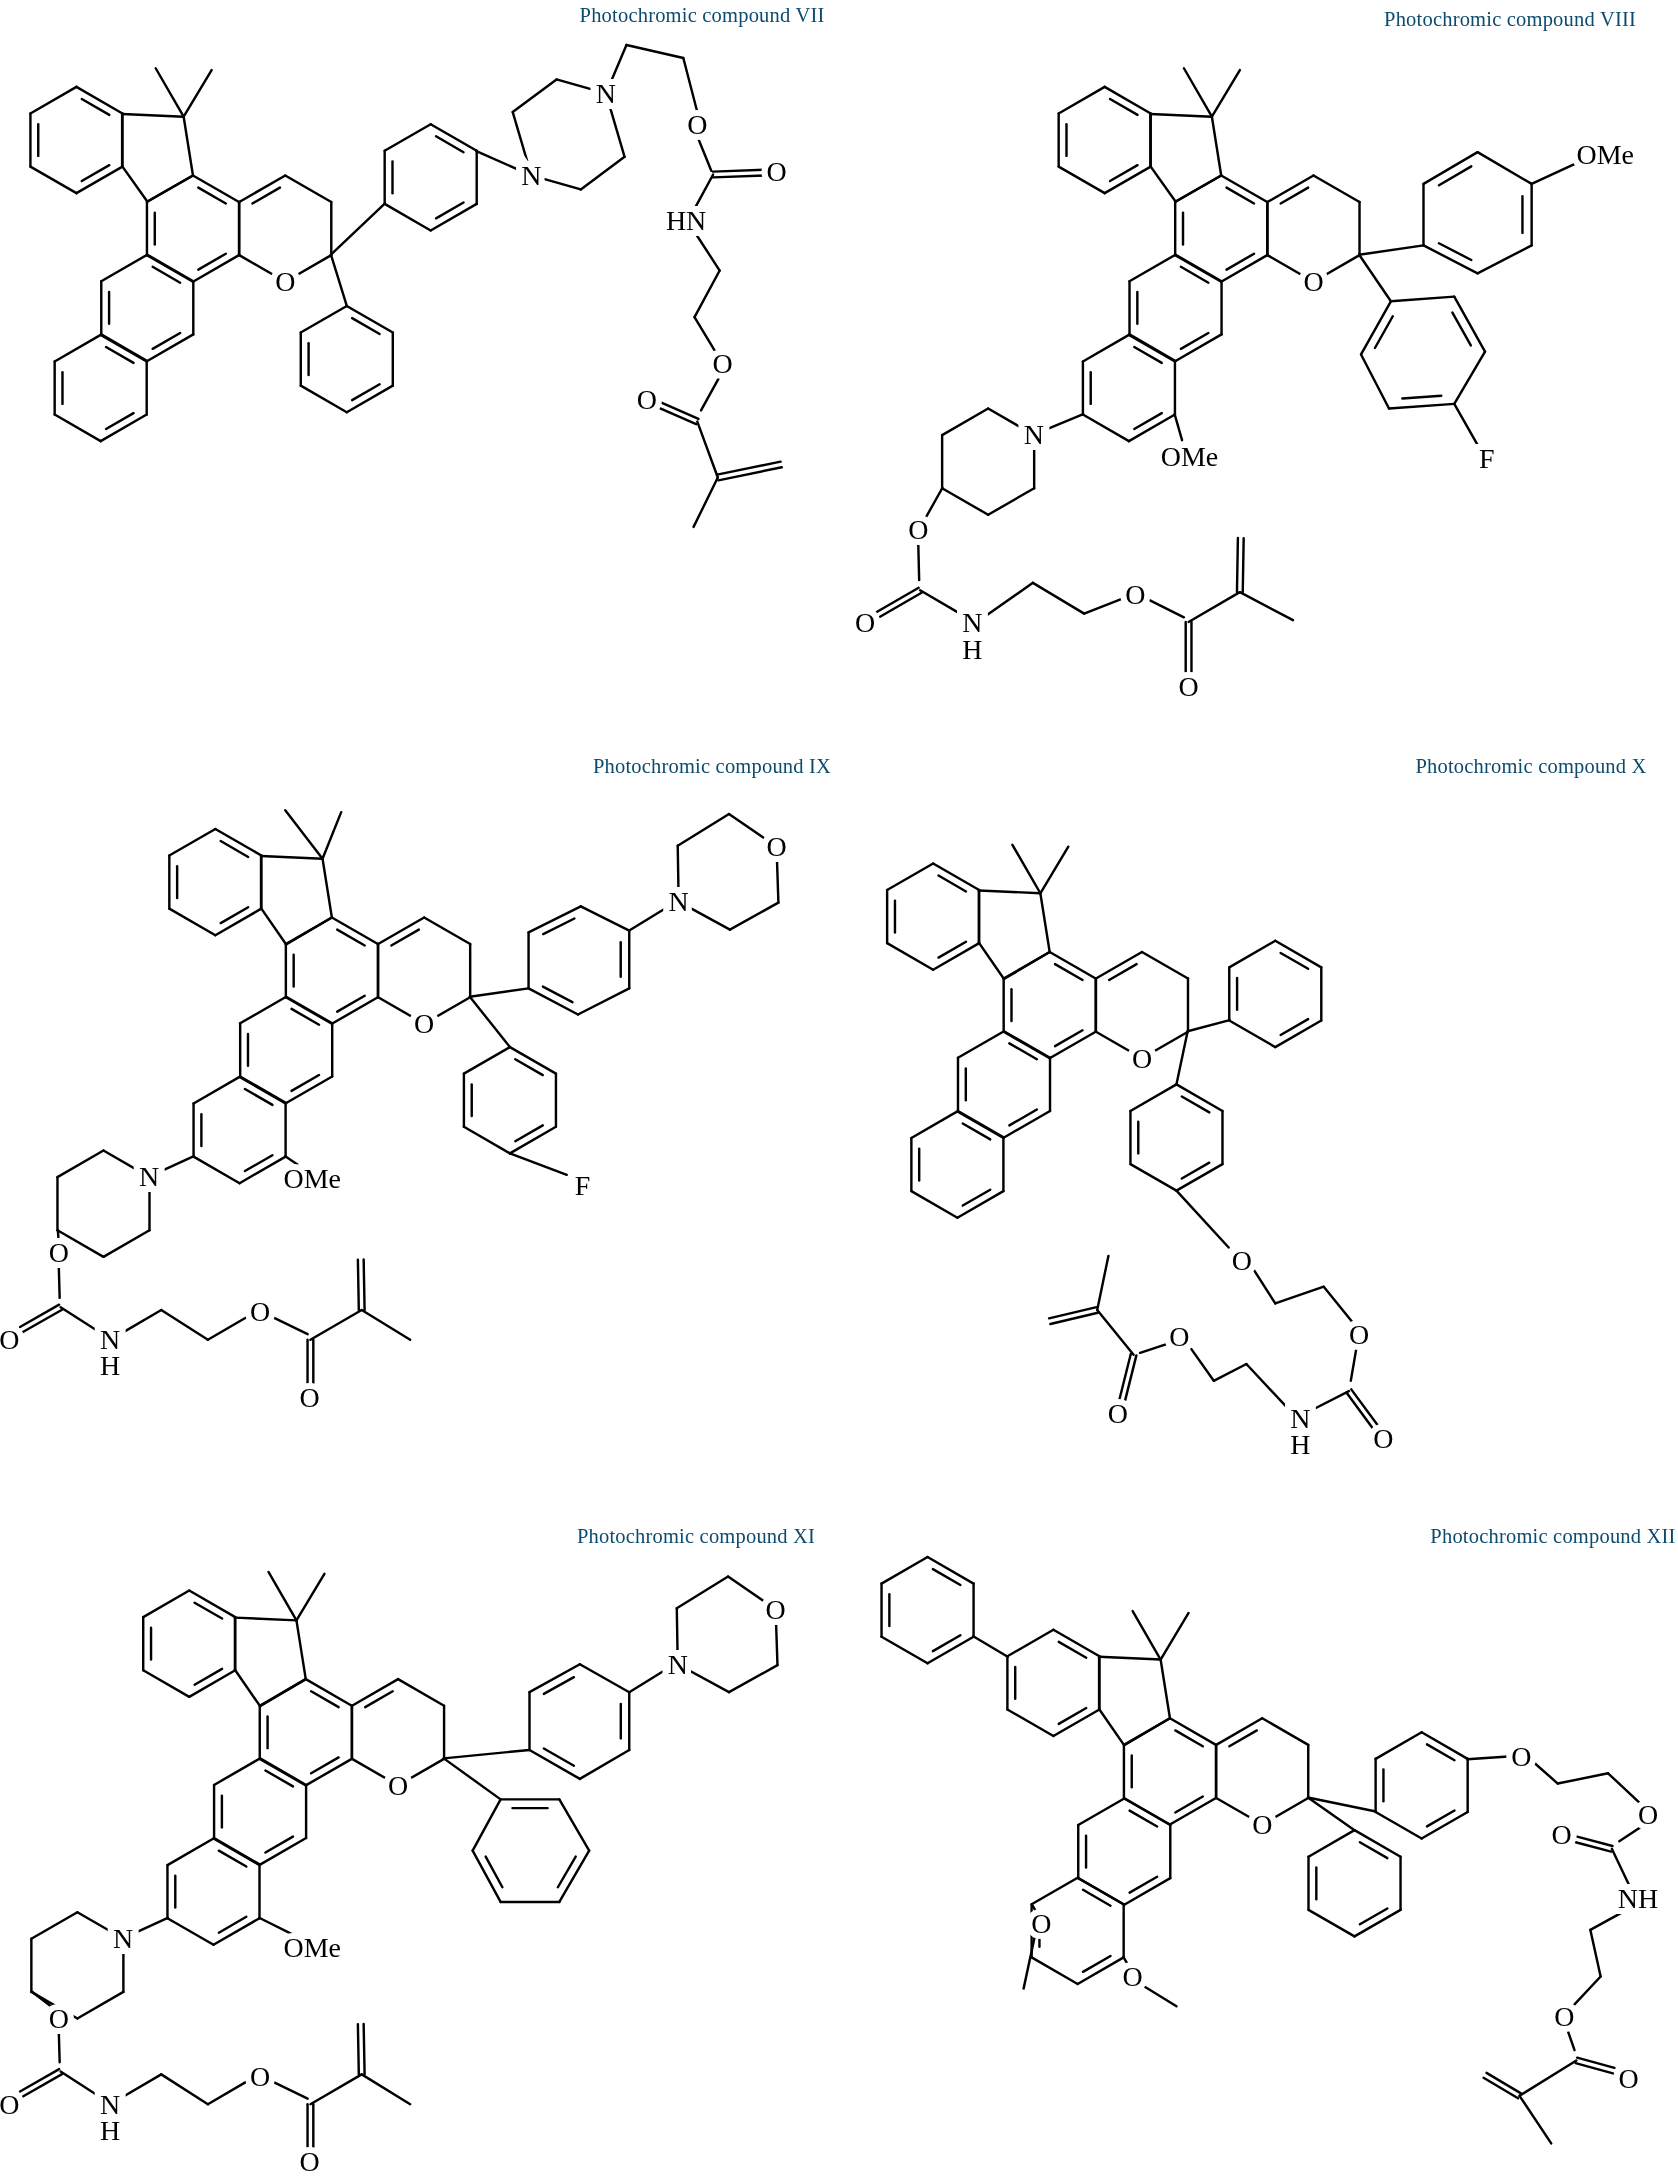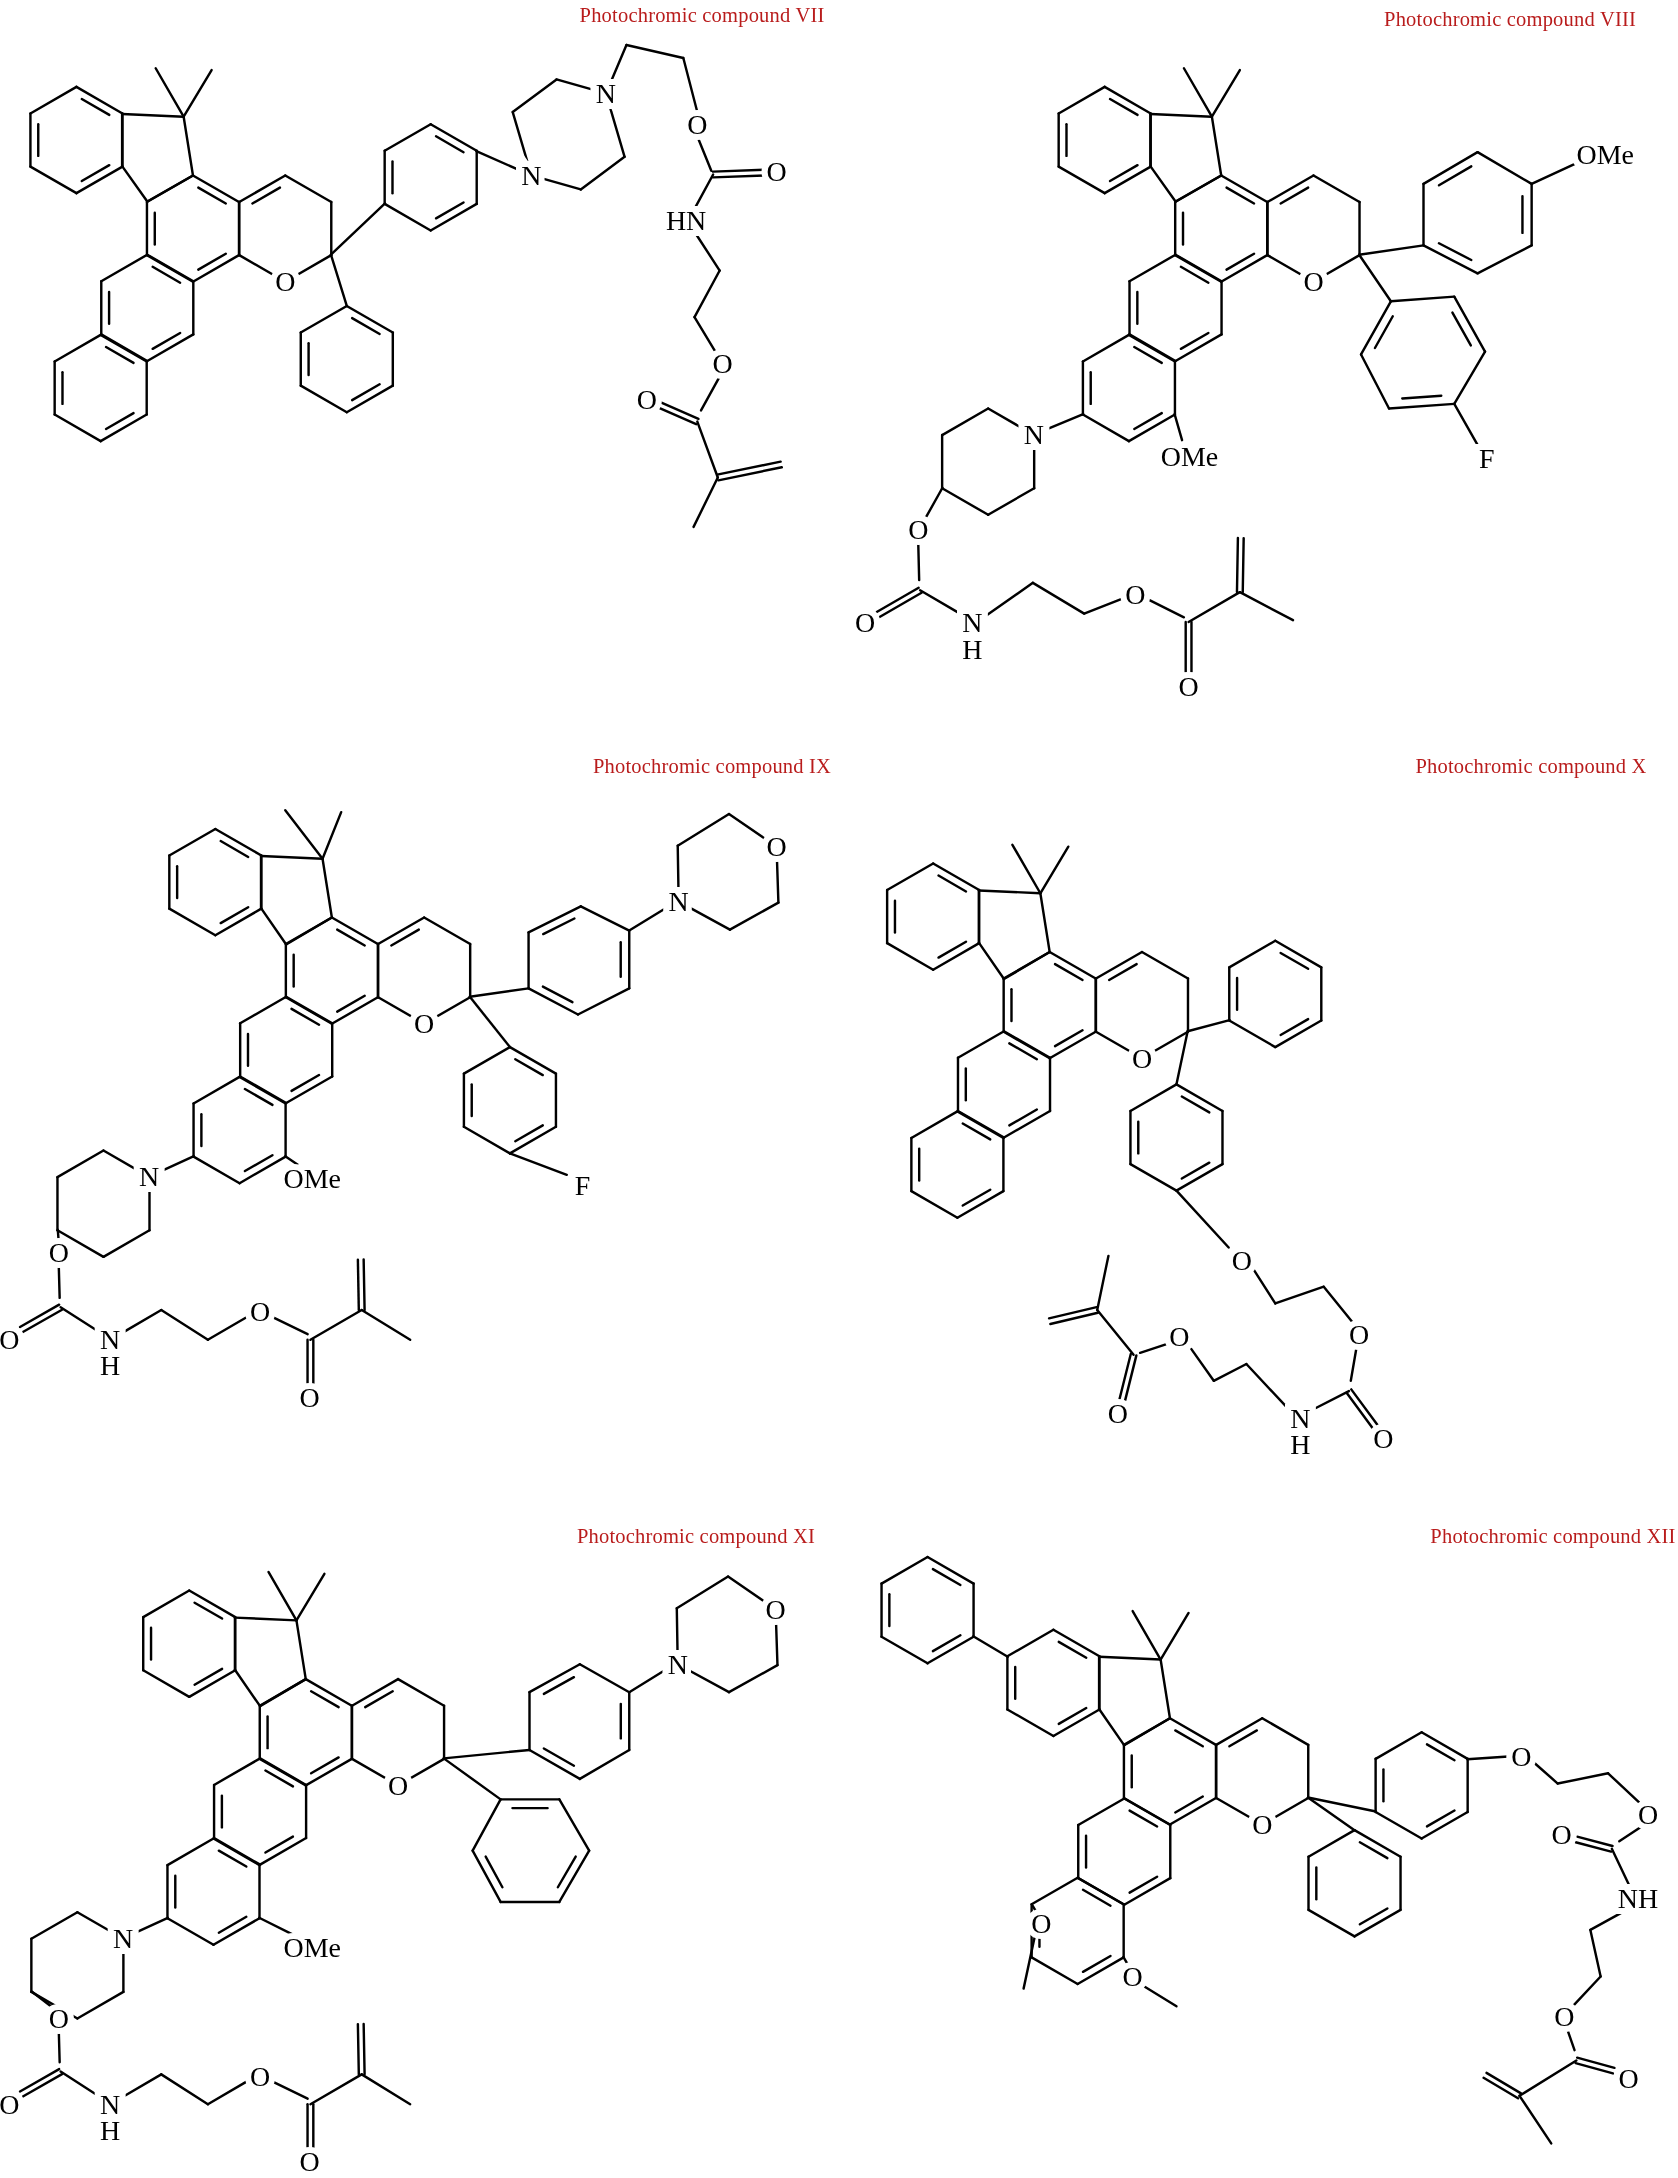--- a/index.html
+++ b/index.html
@@ -1,20 +1,20 @@
 <!DOCTYPE html>
 <html style="font-size:15px"><head>
 <meta charset="utf-8">
 <style>
   html,body{margin:0;padding:0;background:#ffffff;}
   .page{position:relative;width:1678px;height:2179px;background:#ffffff;overflow:hidden;
         font-family:"Liberation Serif",serif;}
   .mol-canvas{position:absolute;left:0;top:0;width:1678px;height:2179px;}
   .compound-title{position:absolute;transform:translateX(-50%);white-space:nowrap;
-        font-size:20.5px;color:#b91c1c;letter-spacing:0.2px;}
+        font-size:20.5px;color:#0c4a6e;letter-spacing:0.2px;}
   svg text{font-family:"Liberation Serif",serif;fill:#000;stroke:#fff;stroke-width:13px;
         paint-order:stroke;text-anchor:middle;}
 </style>
 </head>
 <body>
 
 <div class="page">
 
   <div class="compound-title" style="left:702px;top:3.7px">Photochromic compound VII</div>
   <div class="compound-title" style="left:1510px;top:8px">Photochromic compound VIII</div>

